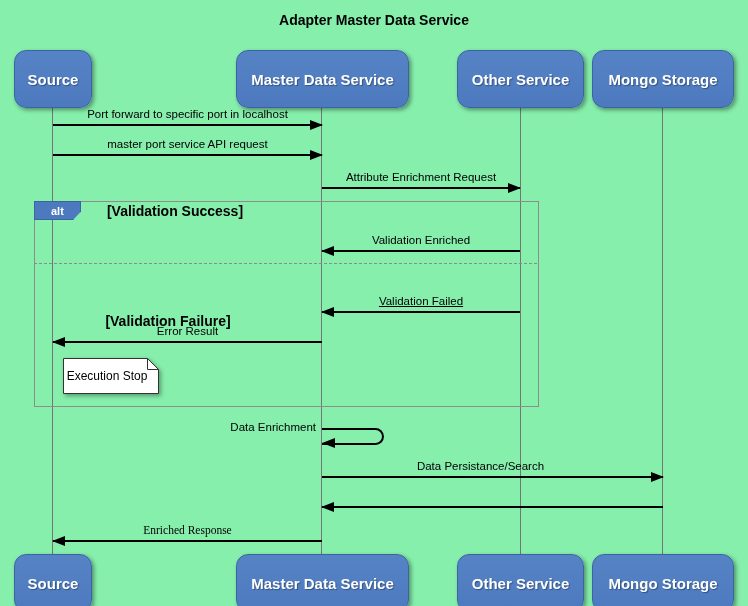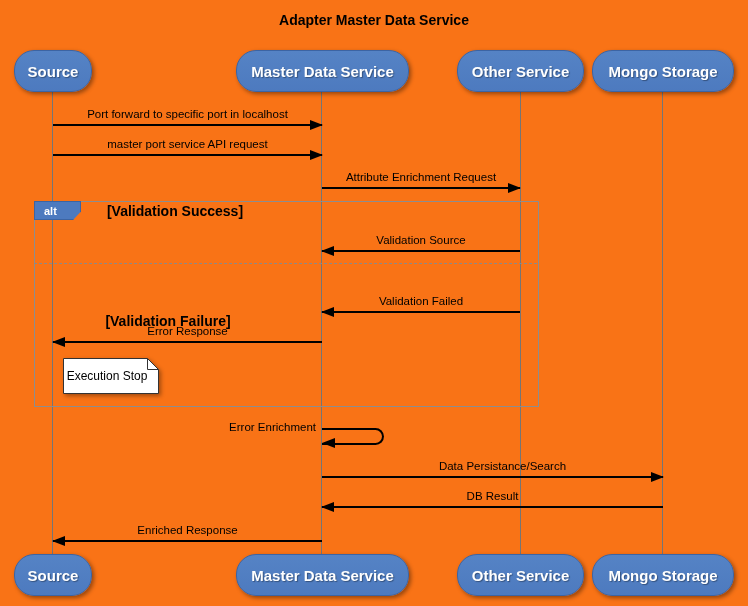--- a/index.html
+++ b/index.html
@@ -1,31 +1,31 @@
 <!DOCTYPE html>
 <html style="--participant-fill: #4d7abf; --pfill-light: #5583c5; --participant-border: #3c64a3; --participant-text: #ffffff; --frame-border: #8d8d8d; --lifeline: #757575; --arrow: #000000;"><head>
 <meta charset="utf-8">
 <style>
   html,body { margin:0; padding:0; background:#fff; }
   body { font-family:"Liberation Sans", sans-serif; }
   #diagram {
-    position:relative; width:748px; height:606px; background:#f97316;
+    position:relative; width:748px; height:606px; background:#86efac;
     overflow:hidden;
   }
   .title {
     position:absolute; left:0; top:12px; width:748px;
     text-align:center; font-size:14px; font-weight:bold; color:#000;
     z-index:6;
   }
   
   .pbox {
-    position:absolute; height:42px; box-sizing:border-box;
+    position:absolute; height:58px; box-sizing:border-box;
     background:linear-gradient(180deg, var(--pfill-light,#5583c5), var(--participant-fill,#4d7abf));
     border:1px solid var(--participant-border,#3c64a3);
-    border-radius:20px; z-index:5;
+    border-radius:12px; z-index:5;
     display:flex; align-items:center; justify-content:center;
     color:var(--participant-text,#ffffff); font-size:15px; font-weight:bold;
     text-shadow:1px 1px 1px rgba(0,0,0,0.35);
     box-shadow:2px 2px 4px rgba(0,0,0,0.4);
   }
   
   .lifeline {
     position:absolute; top:92px; height:462px; width:0;
     border-left:1px solid var(--lifeline,#757575); z-index:1;
   }
@@ -67,21 +67,21 @@
   .frame {
     position:absolute; left:34px; top:201px; width:503px; height:204px;
     border:1px solid var(--frame-border,#8d8d8d); z-index:2;
   }
   .frame-tab {
     position:absolute; left:-1px; top:-1px; width:47px; height:19px;
     background:var(--participant-fill,#4d7abf);
     border:1px solid var(--participant-border,#3c64a3);
     clip-path:polygon(0 0, 100% 0, 100% 55%, 83% 100%, 0 100%);
     color:#fff; font-size:11px; font-weight:bold; line-height:18px;
-    padding-left:9px; box-sizing:border-box;
+    padding-left:16px; box-sizing:border-box;
   }
   .guard {
     position:absolute; width:200px; text-align:center;
     font-size:14px; font-weight:bold; color:#000; white-space:nowrap; z-index:3;
   }
   .divider {
     position:absolute; left:34px; top:263px; width:503px; height:0;
     border-top:1px dashed #8a8a8a; z-index:3;
   }
   
@@ -123,58 +123,57 @@
   <div class="mlabel" style="left:53px; width:269px; top:137px;">master port service API request</div>
   <div class="arrow" style="left:53px; width:269px; top:154px;">
     <div class="ah-r"></div>
   </div>
 
   <div class="mlabel" style="left:322px; width:198px; top:170px;">Attribute Enrichment Request</div>
   <div class="arrow" style="left:322px; width:198px; top:187px;">
     <div class="ah-r"></div>
   </div>
 
-  <div class="mlabel" style="left:322px; width:198px; top:233px;">Validation Source</div>
+  <div class="mlabel" style="left:322px; width:198px; top:233px;">Validation Enriched</div>
   <div class="arrow" style="left:322px; width:198px; top:250px;">
     <div class="ah-l"></div>
   </div>
 
-  <div class="mlabel" style="left:322px; width:198px; top:294px;">Validation Failed</div>
+  <div class="mlabel" style="left:322px; width:198px; top:294px;text-decoration:underline;">Validation Failed</div>
   <div class="arrow" style="left:322px; width:198px; top:311px;">
     <div class="ah-l"></div>
   </div>
 
-  <div class="mlabel" style="left:53px; width:269px; top:324px;">Error Response</div>
+  <div class="mlabel" style="left:53px; width:269px; top:324px;">Error Result</div>
   <div class="arrow" style="left:53px; width:269px; top:341px;">
     <div class="ah-l"></div>
   </div>
 
   <div class="note">
     <svg width="96" height="36">
       <path d="M0.5,0.5 L84.5,0.5 L95.5,11.5 L95.5,35.5 L0.5,35.5 Z" fill="#ffffff" stroke="#333333" stroke-width="1"></path>
       <path d="M84.5,0.5 L84.5,11.5 L95.5,11.5" fill="none" stroke="#333333" stroke-width="1"></path>
     </svg>
     <div class="note-text">Execution Stop</div>
   </div>
 
-  <div class="selflabel">Error Enrichment</div>
+  <div class="selflabel">Data Enrichment</div>
   <div class="selfloop"></div>
   <div class="selfloop-head"></div>
 
-  <div class="mlabel" style="left:332px; width:341px; top:459px;">Data Persistance/Search</div>
+  <div class="mlabel" style="left:310px; width:341px; top:459px;">Data Persistance/Search</div>
   <div class="arrow" style="left:322px; width:341px; top:476px;">
     <div class="ah-r"></div>
   </div>
 
-  <div class="mlabel" style="left:322px; width:341px; top:489px;">DB Result</div>
   <div class="arrow" style="left:322px; width:341px; top:506px;">
     <div class="ah-l"></div>
   </div>
 
-  <div class="mlabel" style="left:53px; width:269px; top:523px;">Enriched Response</div>
+  <div class="mlabel" style="left:53px; width:269px; top:523px;font-family:Liberation Serif, serif;">Enriched Response</div>
   <div class="arrow" style="left:53px; width:269px; top:540px;">
     <div class="ah-l"></div>
   </div>
 
   <div class="pbox" style="left:14px;  top:50px; width:78px;">Source</div>
   <div class="pbox" style="left:236px; top:50px; width:173px;">Master Data Service</div>
   <div class="pbox" style="left:457px; top:50px; width:127px;">Other Service</div>
   <div class="pbox" style="left:592px; top:50px; width:142px;">Mongo Storage</div>
 
   <div class="pbox" style="left:14px;  top:554px; width:78px;">Source</div>

